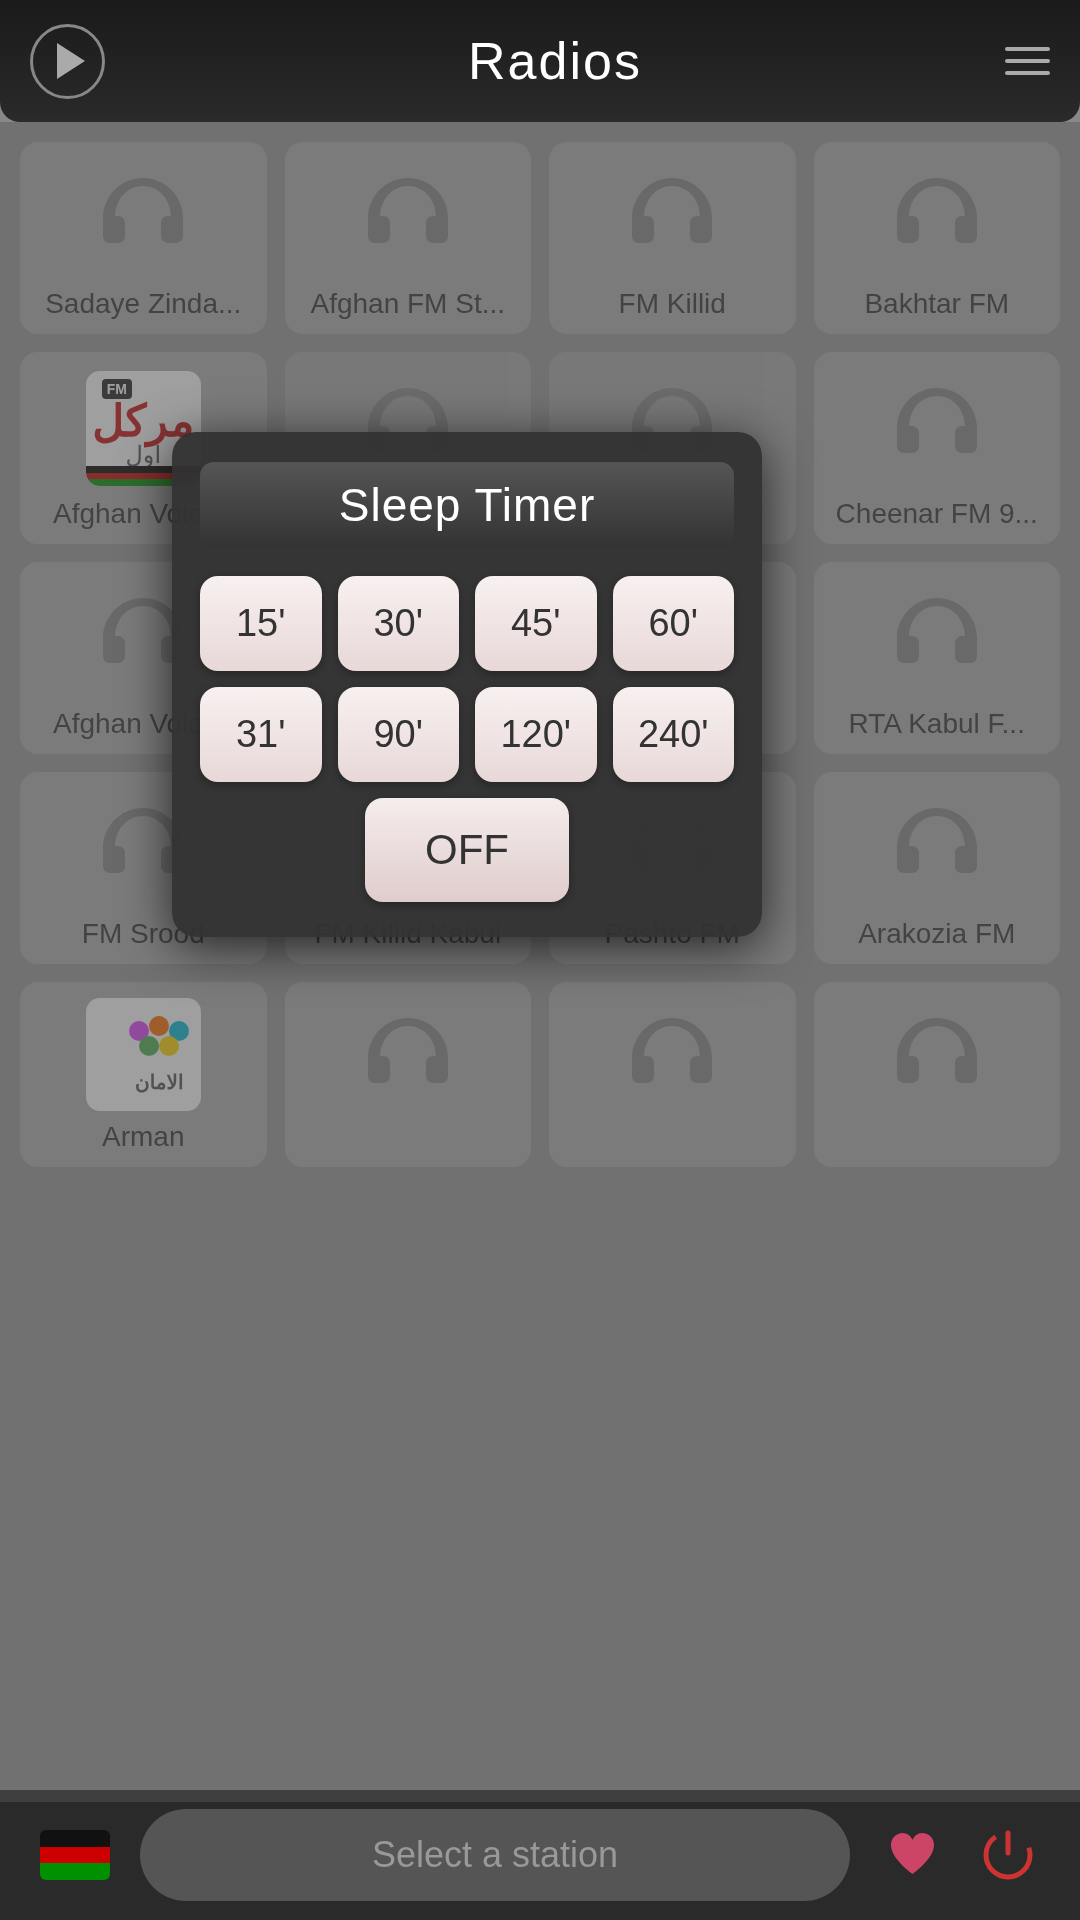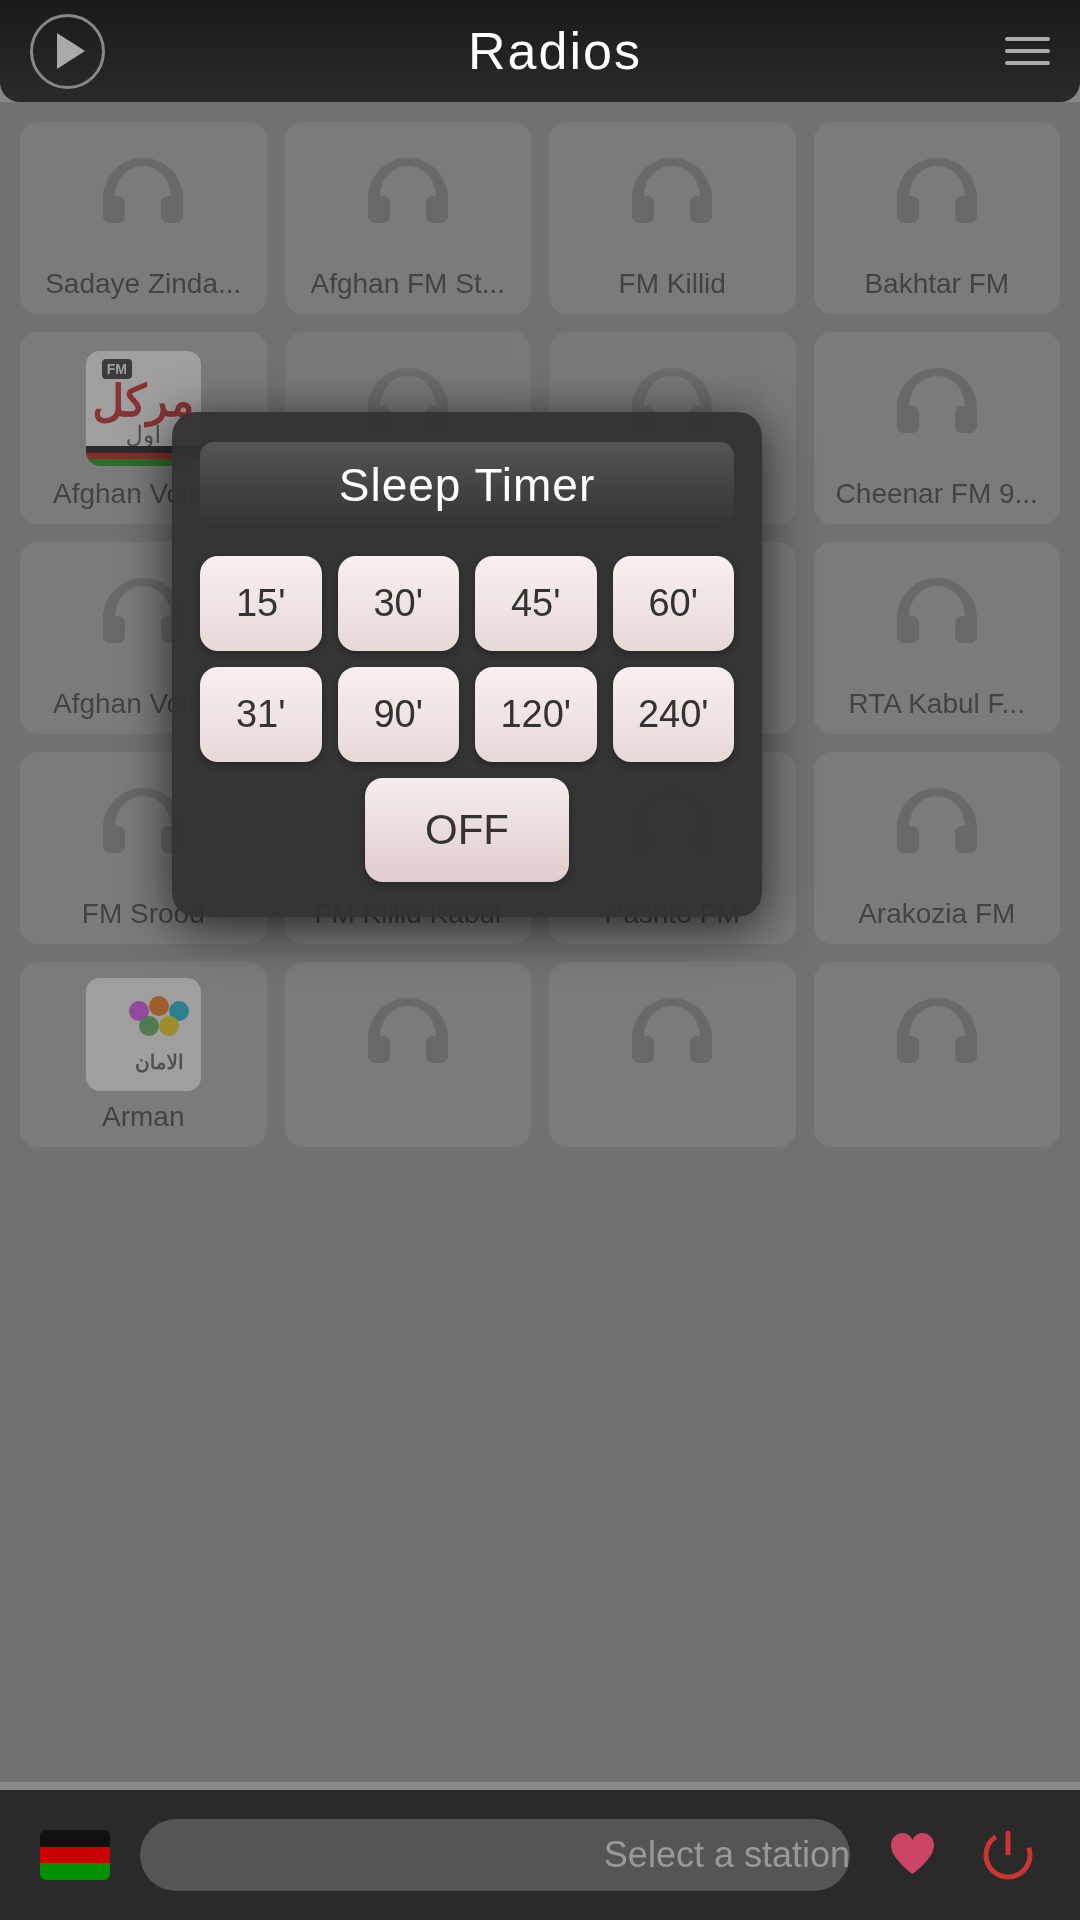--- a/index.html
+++ b/index.html
@@ -9,21 +9,21 @@
       height: 1920px;
       background: #888;
       font-family: -apple-system, 'Helvetica Neue', Arial, sans-serif;
       overflow: hidden;
       position: relative;
     }
 
     
     .header {
       width: 100%;
-      height: 102px;
+      height: 122px;
       background: linear-gradient(180deg, #1a1a1a 0%, #2a2a2a 100%);
       display: flex;
       align-items: center;
       justify-content: space-between;
       padding: 0 30px;
       border-radius: 0 0 20px 20px;
     }
 
     .header-play-btn {
       width: 75px;
@@ -288,24 +288,24 @@
 
     .flag-black { flex: 1; background: #111; }
     .flag-red { flex: 1; background: #cc0000; }
     .flag-green { flex: 1; background: #009000; }
 
     .bottom-select {
       flex: 1;
       margin: 0 30px;
       background: #555;
       border-radius: 50px;
-      height: 72px;
-      display: flex;
-      align-items: center;
-      justify-content: flex-end;
+      height: 92px;
+      display: flex;
+      align-items: center;
+      justify-content: center;
     }
 
     .bottom-select-text {
       font-size: 36px;
       color: #999;
     }
 
     .bottom-heart {
       width: 65px;
       height: 65px;

